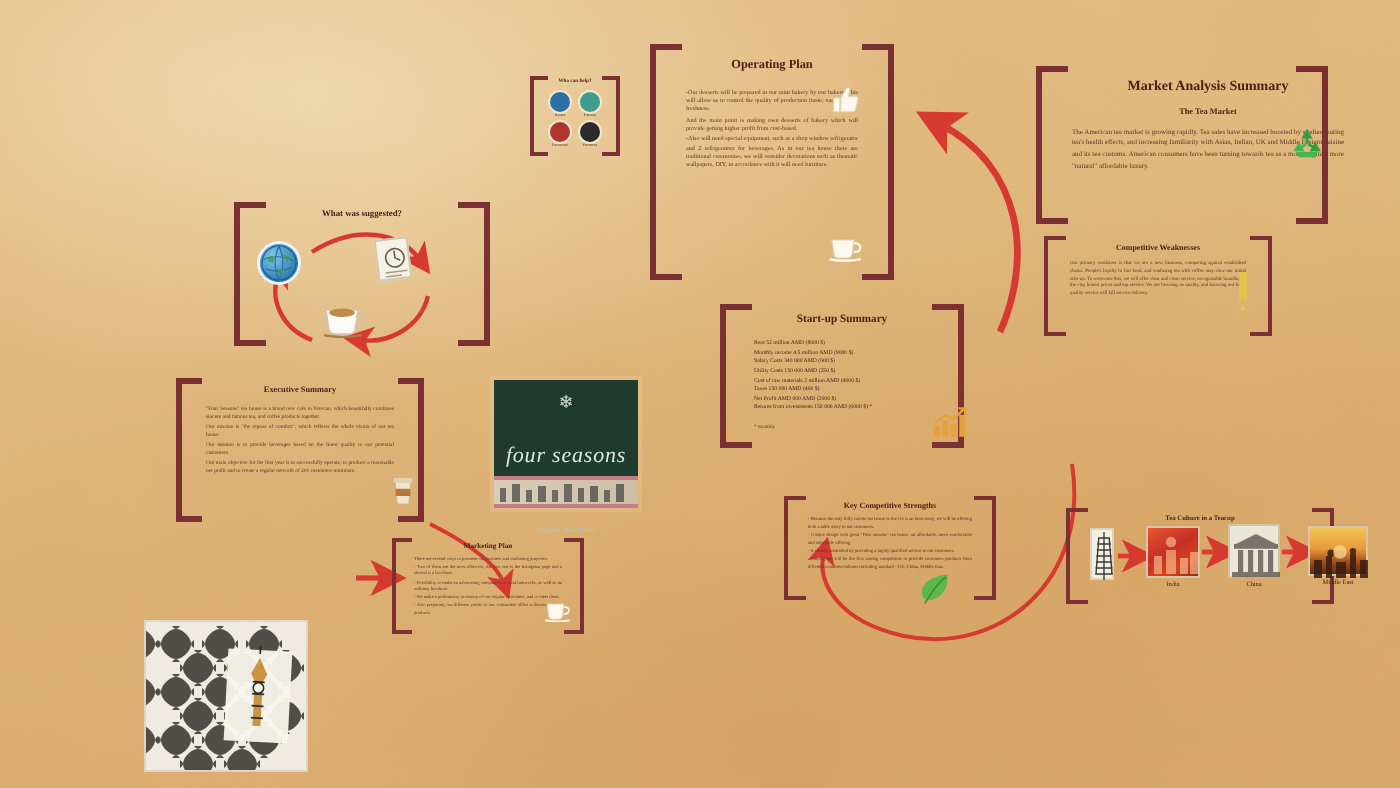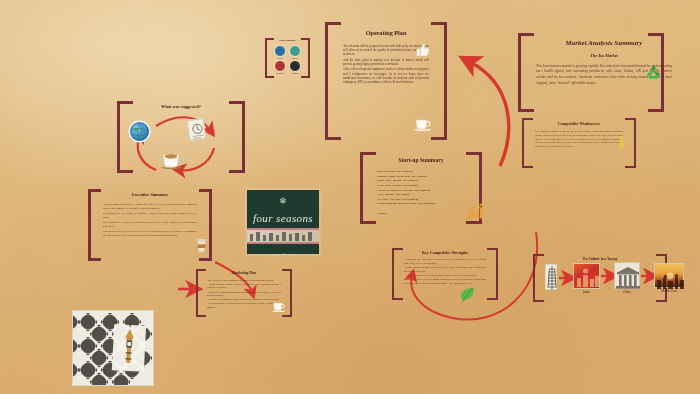--- a/index.html
+++ b/index.html
@@ -164,21 +164,21 @@
       <path d="M2,5 H13 L12.1,12 Q11.8,14 9.7,14 H5.3 Q3.2,14 2.9,12 Z" fill="#fdf8ee" stroke="#e0d2b8" stroke-width=".6"></path>
       <path d="M13,6.6 Q16.6,6.8 16.1,9.2 Q15.6,11.2 12.8,10.9" fill="none" stroke="#fdf8ee" stroke-width="1.1"></path>
       <path d="M0.8,14.6 Q9,16.2 16.4,14.6" stroke="#fdf8ee" stroke-width="1.2" fill="none"></path>
     </svg>
   </div>
 
   <div class="bracket" style="left:518px;top:33px;width:146px;height:79px;">
     <div class="bl"></div>
       <div class="br"></div>
   </div>
-  <div class="panel" style="left:518px;top:33px;width:172px;height:79px;padding:7px 18px;font-style:italic;">
+  <div class="panel" style="left:518px;top:33px;width:172px;height:79px;padding:7px 18px;">
     <div class="ptitle" style="font-size:7px;margin-bottom:5px;">Market Analysis Summary</div>
     <div class="psub" style="font-size:4.2px;margin-bottom:6px;">The Tea Market</div>
     <div class="ptext" style="font-size:3.5px;line-height:1.65;">The American tea market is growing rapidly. Tea sales have increased boosted by studies touting tea's health effects, and increasing familiarity with Asian, Indian, UK and Middle Eastern cuisine and its tea customs. American consumers have been turning towards tea as a more original, more "natural" affordable luxury.</div>
   </div>
   <div class="imgbox" style="left:645px;top:63px;width:17px;height:17px;">
     <svg viewBox="0 0 17 17" style="width:17px;height:17px;">
       <path d="M8.5,1.4 L11.3,6.2 L9.2,6.2 L9.2,8.6 L7.8,8.6 L7.8,6.2 L5.7,6.2 Z" fill="#2f9e3f"></path>
       <path d="M1.6,12.6 L4.6,7.9 L5.6,9.7 L7.7,8.5 L8.4,9.7 L6.3,10.9 L7.3,12.7 Z" fill="#45b553"></path>
       <path d="M15.4,12.6 L9.9,12.6 L10.9,10.9 L8.8,9.7 L9.5,8.5 L11.6,9.7 L12.6,7.9 Z" fill="#2f9e3f"></path>
       <path d="M3,13 H14 L12.5,15.6 H4.5 Z" fill="#45b553"></path>
@@ -245,21 +245,21 @@
   <div class="imgbox" style="left:196px;top:237px;width:11px;height:16px;">
     <svg viewBox="0 0 11 16" style="width:11px;height:16px;">
       <path d="M1.6,4 H9.4 L8.4,15 H2.6 Z" fill="#f0e4cd" stroke="#c9b894" stroke-width=".5"></path>
       <rect x="0.8" y="2" width="9.4" height="2.4" fill="#e2d2b2"></rect>
       <rect x="1.8" y="7.4" width="7.4" height="3.6" fill="#b8793c"></rect>
     </svg>
   </div>
 
   <div class="imgbox" style="left:247px;top:190px;width:72px;height:64px;background:#1f3a2f;box-shadow:0 0 0 2px rgba(255,255,255,.12);">
     <div style="text-align:center;color:#cfe0cf;font-size:9px;line-height:1;margin-top:7px;">❄</div>
-    <div style="text-align:center;color:#dfe9df;font-size:11px;font-style:italic;font-family:'Liberation Serif',serif;margin-top:6px;letter-spacing:.4px;">four seasons</div>
+    <div style="text-align:center;color:#dfe9df;font-size:11px;font-style:italic;font-family:'Liberation Serif',serif;margin-top:16px;letter-spacing:.4px;">four seasons</div>
     <div style="margin-top:4px;height:16px;background:linear-gradient(90deg,#d9cdb8,#cdbfa6);position:relative;overflow:hidden;">
       <div style="position:absolute;top:0;left:0;right:0;height:2px;background:#c47e82;"></div>
       <div style="position:absolute;bottom:0;left:0;right:0;height:2px;background:#c47e82;"></div>
       <svg viewBox="0 0 72 16" style="width:72px;height:16px;">
           <g fill="#4a4a4a" opacity=".75">
         <rect x="3" y="6" width="3" height="7"></rect>
             <rect x="9" y="4" width="4" height="9"></rect>
             <rect x="16" y="7" width="3" height="6"></rect>
         <rect x="22" y="5" width="4" height="8"></rect>
             <rect x="29" y="7" width="3" height="6"></rect>

